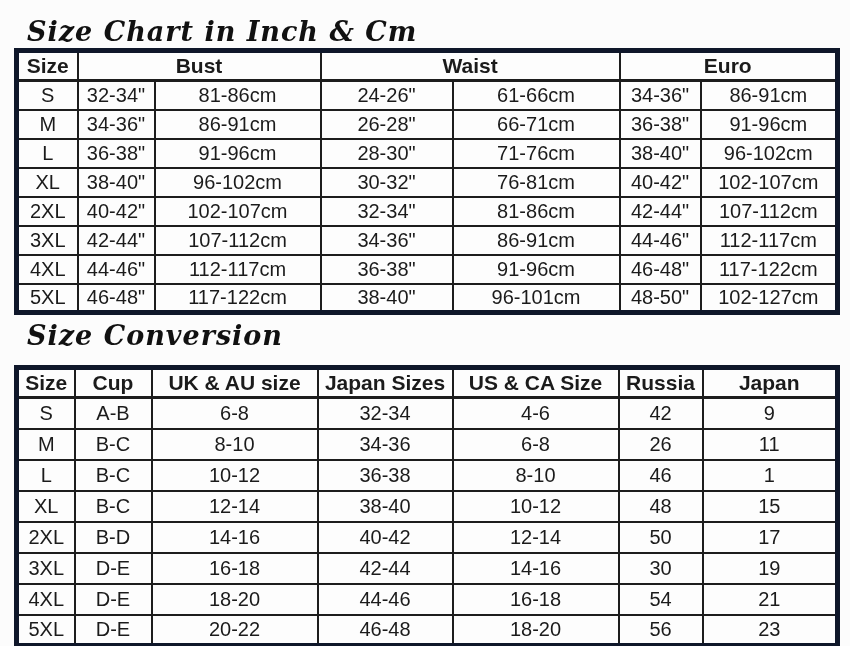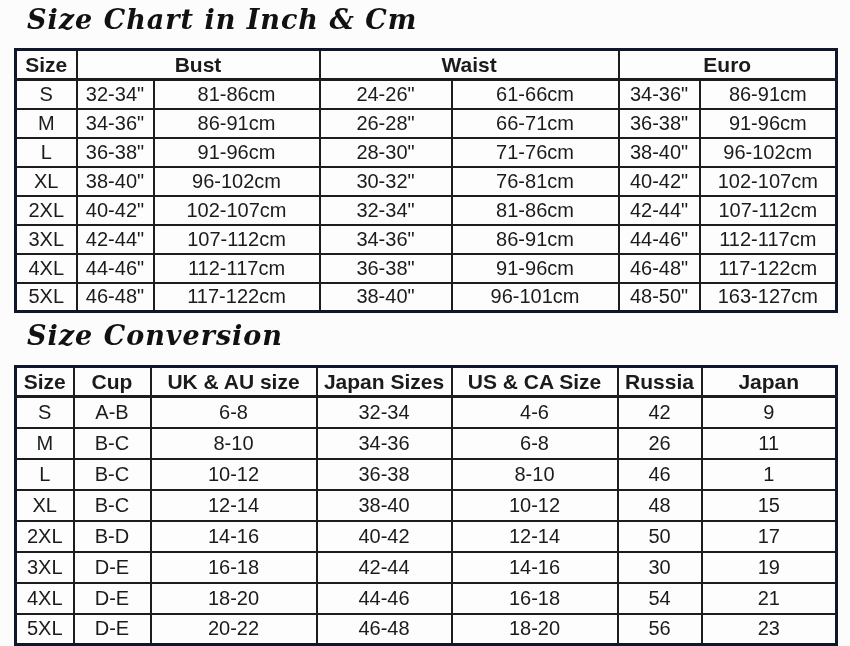--- a/index.html
+++ b/index.html
@@ -17,30 +17,30 @@
     position: absolute;
     left: 27px;
     font-family: "DejaVu Serif", serif;
     font-style: italic;
     font-weight: 700;
     font-size: 27px;
     letter-spacing: 1px;
     color: #111;
     white-space: nowrap;
   }
-  #title-inch-cm { top: 4px; }
+  #title-inch-cm { top: 16px; }
   #title-conversion { top: 320px; }
 
   table.size-table {
     position: absolute;
     left: 14px;
     width: 821px;
     border-collapse: collapse;
     table-layout: fixed;
-    border: 3px solid #0f172a;
+    border: 5px solid #0f172a;
     background: #fdfdfd;
   }
   #table-inch-cm { top: 48px; }
   #table-conversion { top: 365px; }
 
   .size-table th, .size-table td {
     border: 2px solid #1d1d1d;
     text-align: center;
     vertical-align: middle;
     padding: 0;
@@ -148,21 +148,21 @@
         <td>46-48"</td>
         <td class="thin-left">117-122cm</td>
       </tr>
       <tr>
         <td>5XL</td>
         <td>46-48"</td>
         <td class="thin-left">117-122cm</td>
         <td>38-40"</td>
         <td class="thin-left">96-101cm</td>
         <td>48-50"</td>
-        <td class="thin-left">163-127cm</td>
+        <td class="thin-left">102-127cm</td>
       </tr>
     </tbody>
   </table>
 
 <div id="title-conversion" class="script-title">Size Conversion</div>
 
 <table id="table-conversion" class="size-table">
     <colgroup>
       <col style="width: 58px;">
       <col style="width: 77px;">

